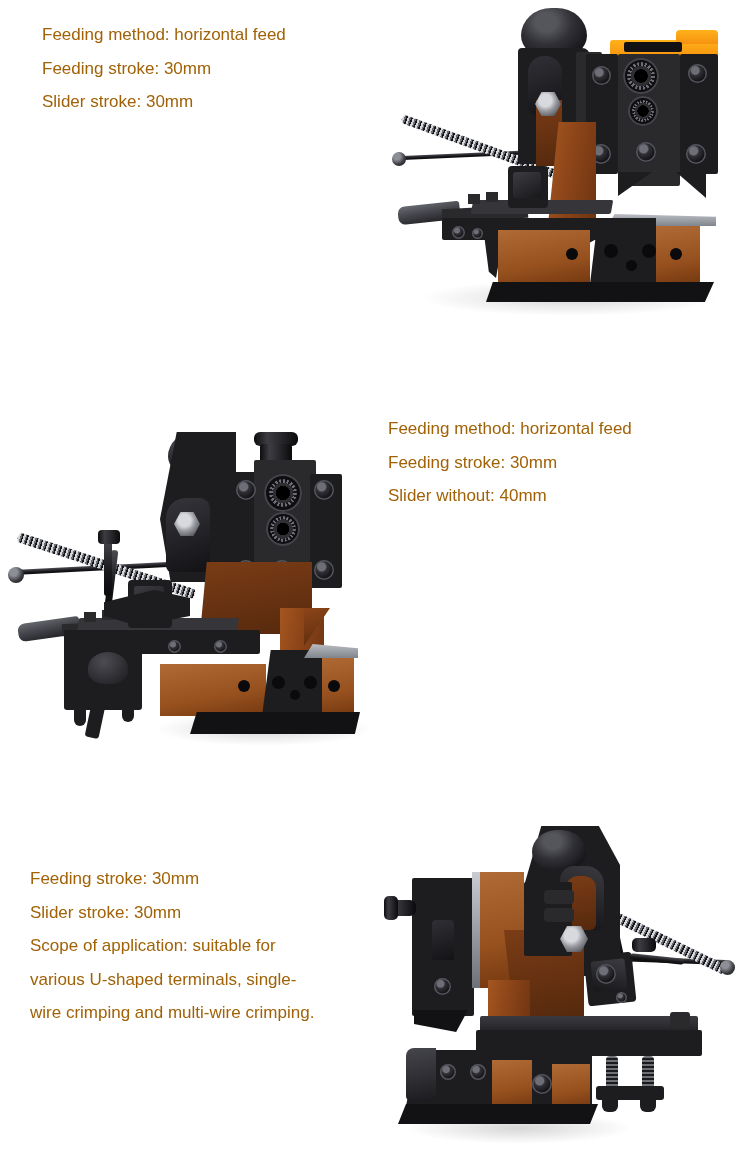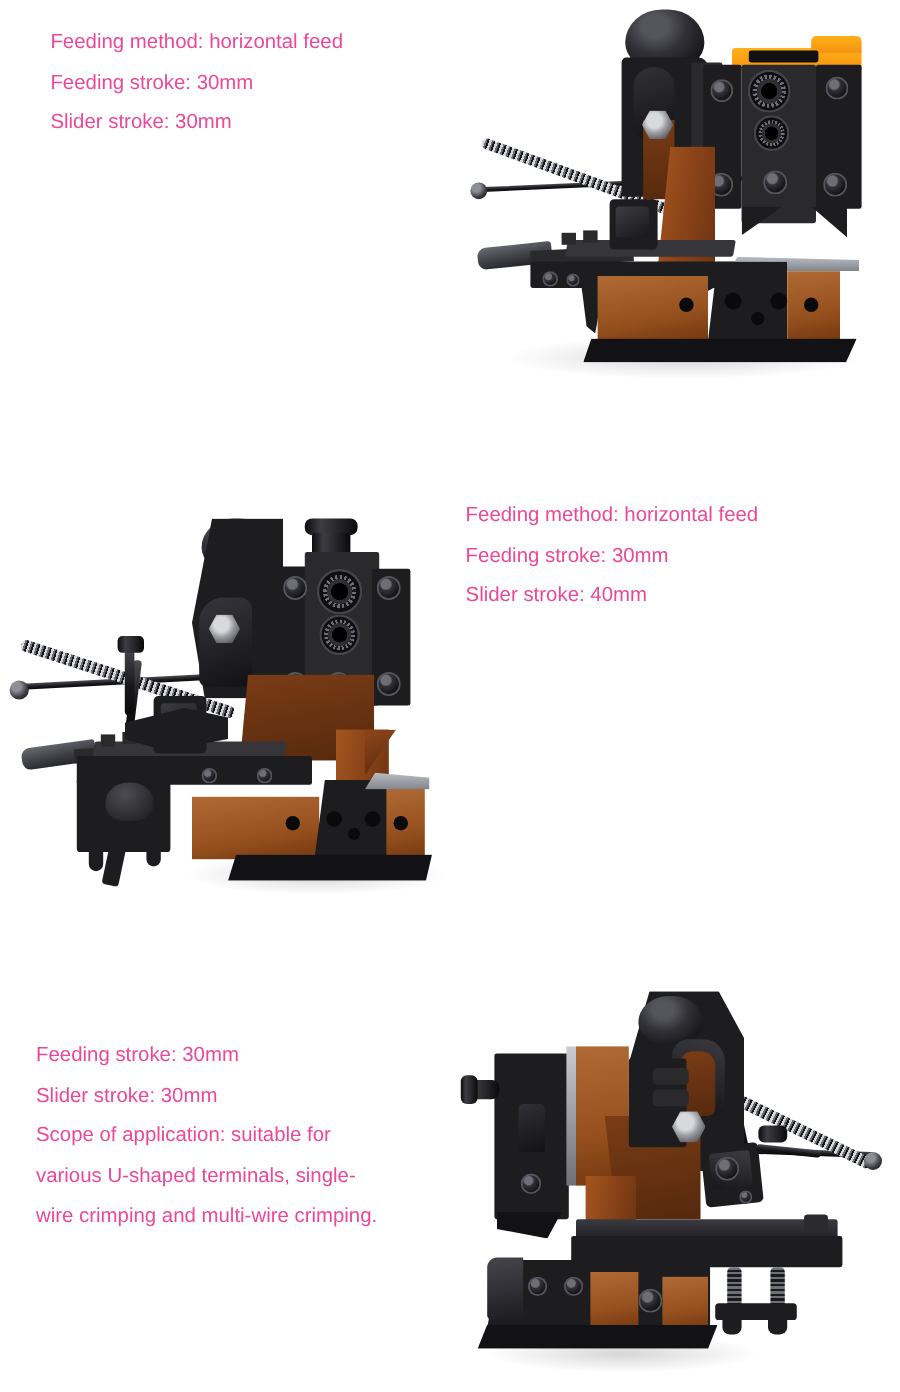--- a/index.html
+++ b/index.html
@@ -25,21 +25,21 @@
     line-height: 33px;
     color: #111111;
     letter-spacing: -0.2px;
     margin: 0 0 14px 0;
     white-space: pre-line;
   }
   .spec-list { margin: 0; padding: 0; list-style: none; }
   .spec-line {
     font-size: 17px;
     line-height: 33.5px;
-    color: #ec4899;
+    color: #a16207;
     white-space: pre-line;
   }
 
   
   .machine { position: absolute; }
   .machine * { position: absolute; box-sizing: border-box; }
 
   .blk   { background: #1d1d1f; }
   .blk2  { background: #2a2a2d; }
   .blk3  { background: #36363a; }
@@ -176,21 +176,21 @@
     <div class="blk4" style="left:106px;top:278px;width:228px;height:20px;clip-path:polygon(3% 0,100% 0,96% 100%,0 100%);"></div>
   </div>
 </div>
 
 <div class="section" style="left:0;top:390px;width:750px;height:390px;">
 
   <div class="text-col" style="left:388px;top:22px;width:348px;">
     <ul class="spec-list">
       <li class="spec-line">Feeding method: horizontal feed</li>
       <li class="spec-line">Feeding stroke: 30mm</li>
-      <li class="spec-line">Slider stroke: 40mm</li>
+      <li class="spec-line">Slider without: 40mm</li>
     </ul>
   </div>
 
   <div class="machine" style="left:4px;top:22px;width:360px;height:330px;">
     <div class="shadow-soft" style="left:150px;top:300px;width:220px;height:34px;"></div>
 
     <div class="rod" style="left:12px;top:158px;width:236px;height:5px;transform:rotate(-3deg);transform-origin:left center;"></div>
     <div class="spring" style="left:14px;top:120px;width:186px;height:10px;transform:rotate(18deg);transform-origin:left center;"></div>
     <div class="ball" style="left:4px;top:155px;width:16px;height:16px;"></div>
     <div class="rod" style="left:104px;top:138px;width:7px;height:56px;transform:rotate(7deg);"></div>

